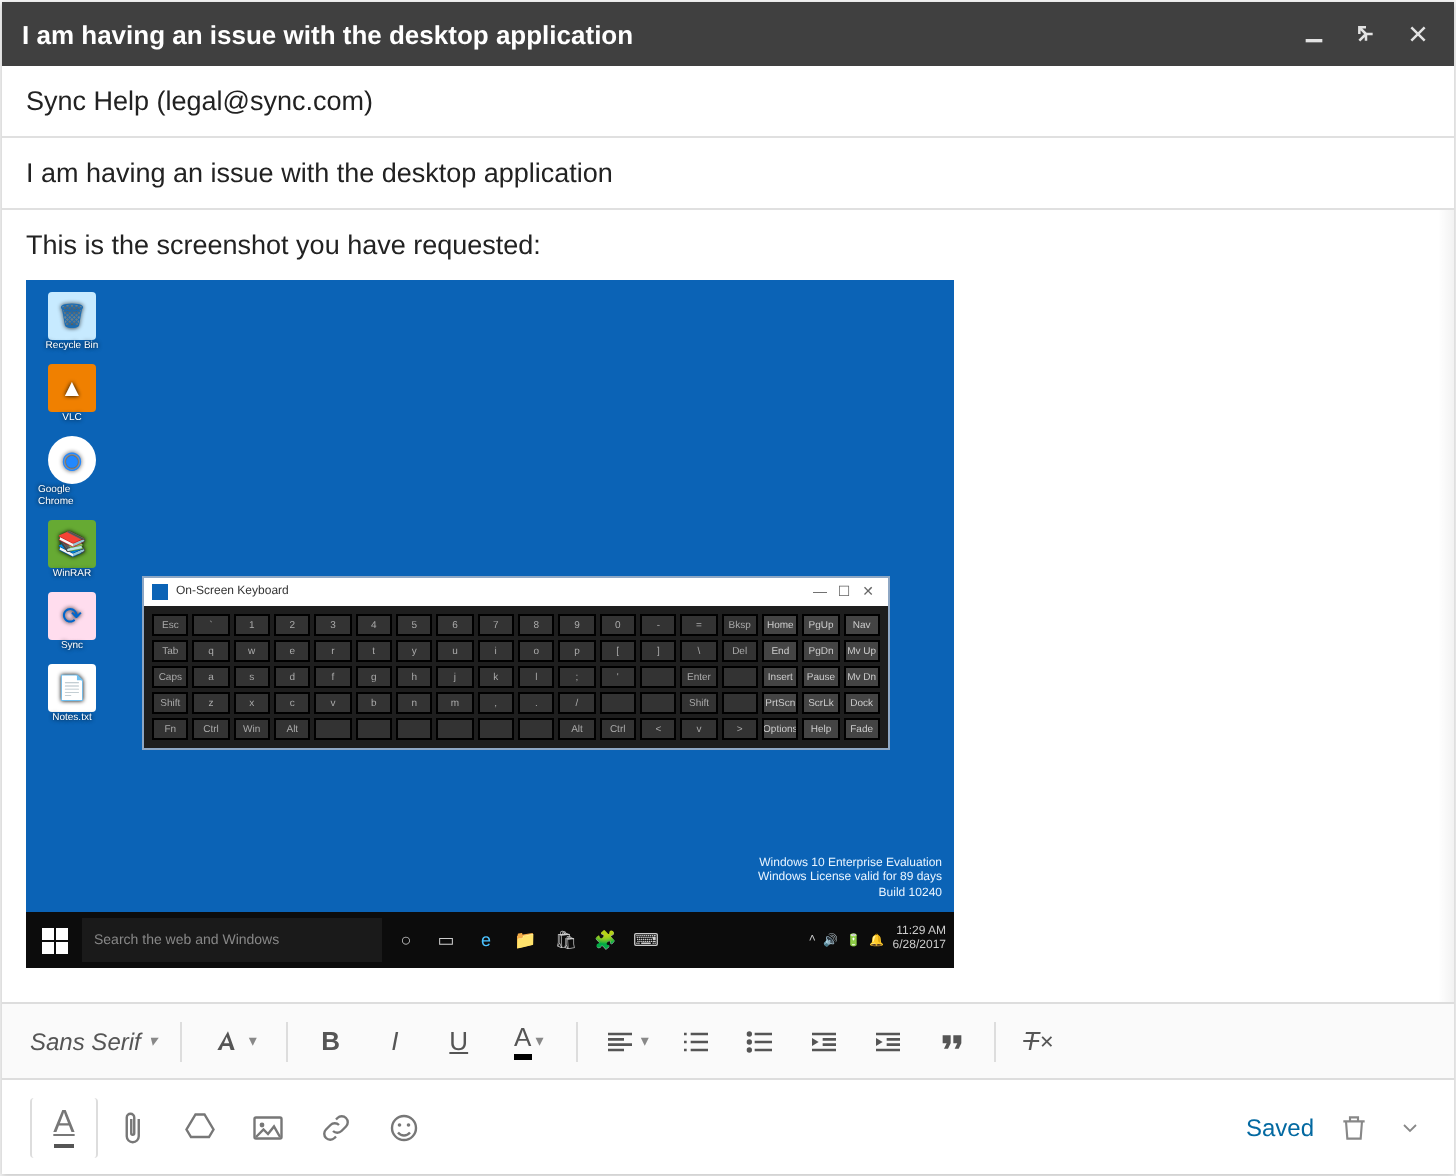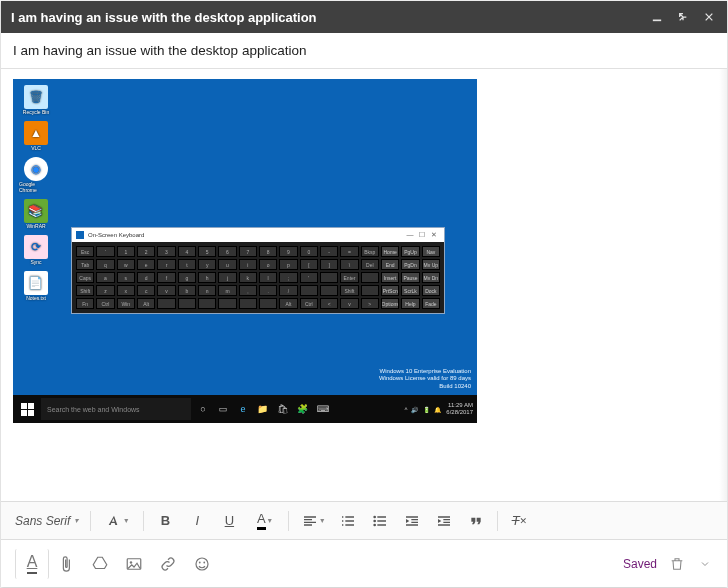--- a/index.html
+++ b/index.html
@@ -70,21 +70,21 @@
   .fmt-btn svg { width:16px; height:16px; display:block; }
   .fmt-btn .mini-dd { font-size:8px; margin-left:2px; color:#888; }
 
   
   .action-bar { height:48px; border-top:1px solid #ddd; display:flex; align-items:center; padding:0 8px; }
   .send-btn { height:30px; background:#4d90fe; color:#fff; border:1px solid #3079ed; padding:0 20px; font-size:13px; font-weight:bold; cursor:pointer; border-radius:2px; }
   .action-icon { width:34px; height:30px; display:flex; align-items:center; justify-content:center; color:#777; cursor:pointer; border-radius:2px; }
   .action-icon.framed { border-left:1px solid #ddd; border-right:1px solid #ddd; margin-left:6px; }
   .action-icon svg { width:18px; height:18px; display:block; }
   .action-spacer { flex:1; }
-  .saved-label { font-size:12px; color:#701a75; margin-right:6px; }
+  .saved-label { font-size:12px; color:#0369a1; margin-right:6px; }
   .trash-btn, .more-btn { width:28px; height:30px; display:flex; align-items:center; justify-content:center; color:#888; cursor:pointer; }
 
   .scroll-hint { position:absolute; right:0; top:0; bottom:0; width:8px; background:linear-gradient(to left, rgba(0,0,0,0.05),transparent); }
 </style>
 </head>
 <body>
 
 <div class="compose-window">
 
   <div class="titlebar">
@@ -99,26 +99,30 @@
           <path d="M2 10 L6 6 M6 10 L6 6 L10 6 M2 2 L6 6 M2 6 L2 2 L6 2" stroke="#fff" stroke-width="1.5" fill="none"></path>
         </svg>
     </div>
     <div class="winbtn">
       <svg viewBox="0 0 12 12" width="10" height="10">
           <path d="M2 2 L10 10 M10 2 L2 10" stroke="#fff" stroke-width="1.5"></path>
         </svg>
     </div>
   </div>
 
+  <div class="field">
+    <span>Sync Help (legal@sync.com)</span>
+  </div>
 
   <div class="field subject">
     <span>I am having an issue with the desktop application</span>
   </div>
 
   <div class="body-area">
+    <div class="body-text">This is the screenshot you have requested:</div>
 
     <div class="shot">
       <div class="wallpaper"></div>
       <div class="desktop-icons">
         <div class="di recycle">
             <div class="glyph">🗑</div>
             <span>Recycle Bin</span>
           </div>
         <div class="di vlc">
             <div class="glyph">▲</div>

